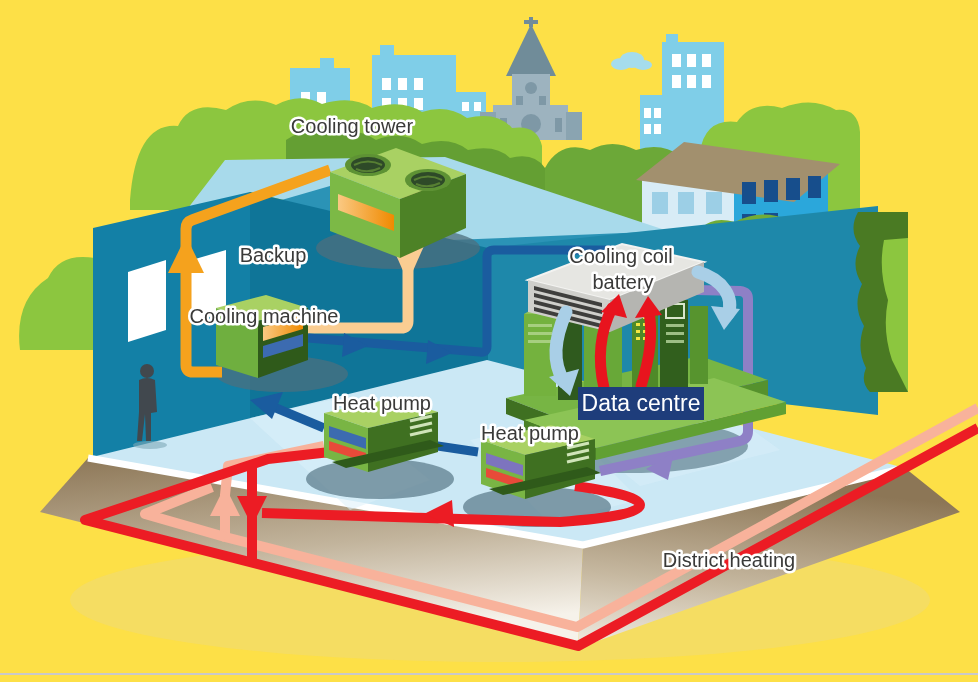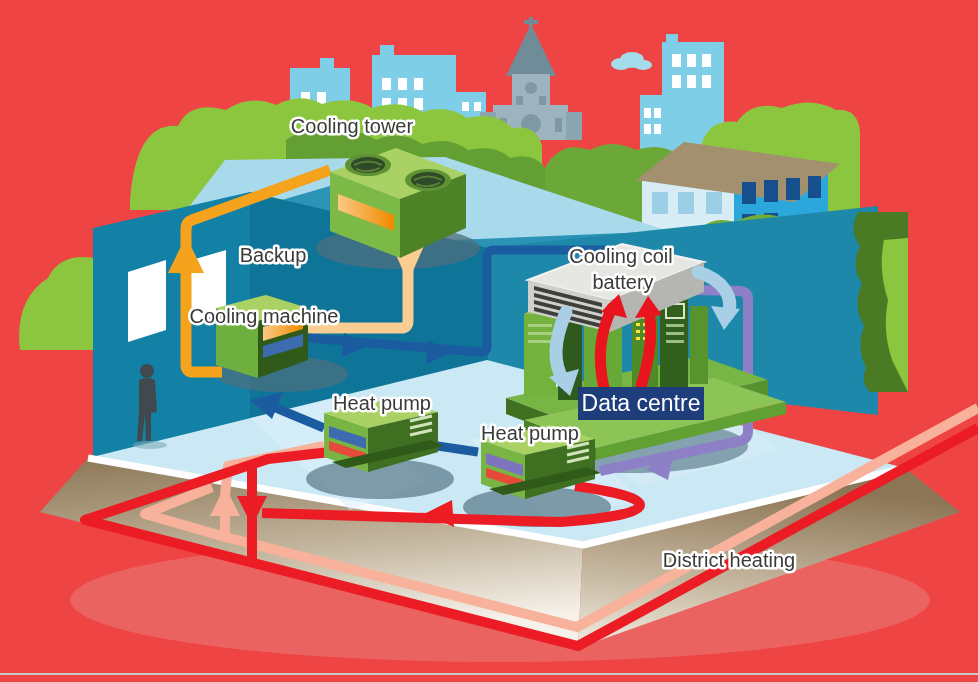--- a/index.html
+++ b/index.html
@@ -1,16 +1,16 @@
 <!DOCTYPE html>
 <html><head>
 <meta charset="utf-8">
 <style>
   html,body{margin:0;padding:0;background:#fff;}
-  .stage{position:relative;width:978px;height:682px;overflow:hidden;background:#ef4444;
+  .stage{position:relative;width:978px;height:682px;overflow:hidden;background:#fde047;
          font-family:"Liberation Sans",sans-serif;text-align:right;}
   svg{display:block}
   text.lbl{font-family:"Liberation Sans",sans-serif;font-size:20px;fill:#3A3A39;
            stroke:#FFFFFF;stroke-width:5px;stroke-linejoin:round;paint-order:stroke fill;
            text-anchor:middle;}
   text.dc{font-family:"Liberation Sans",sans-serif;font-size:23px;fill:#FFFFFF;text-anchor:middle;}
 </style>
 </head>
 <body>
 

